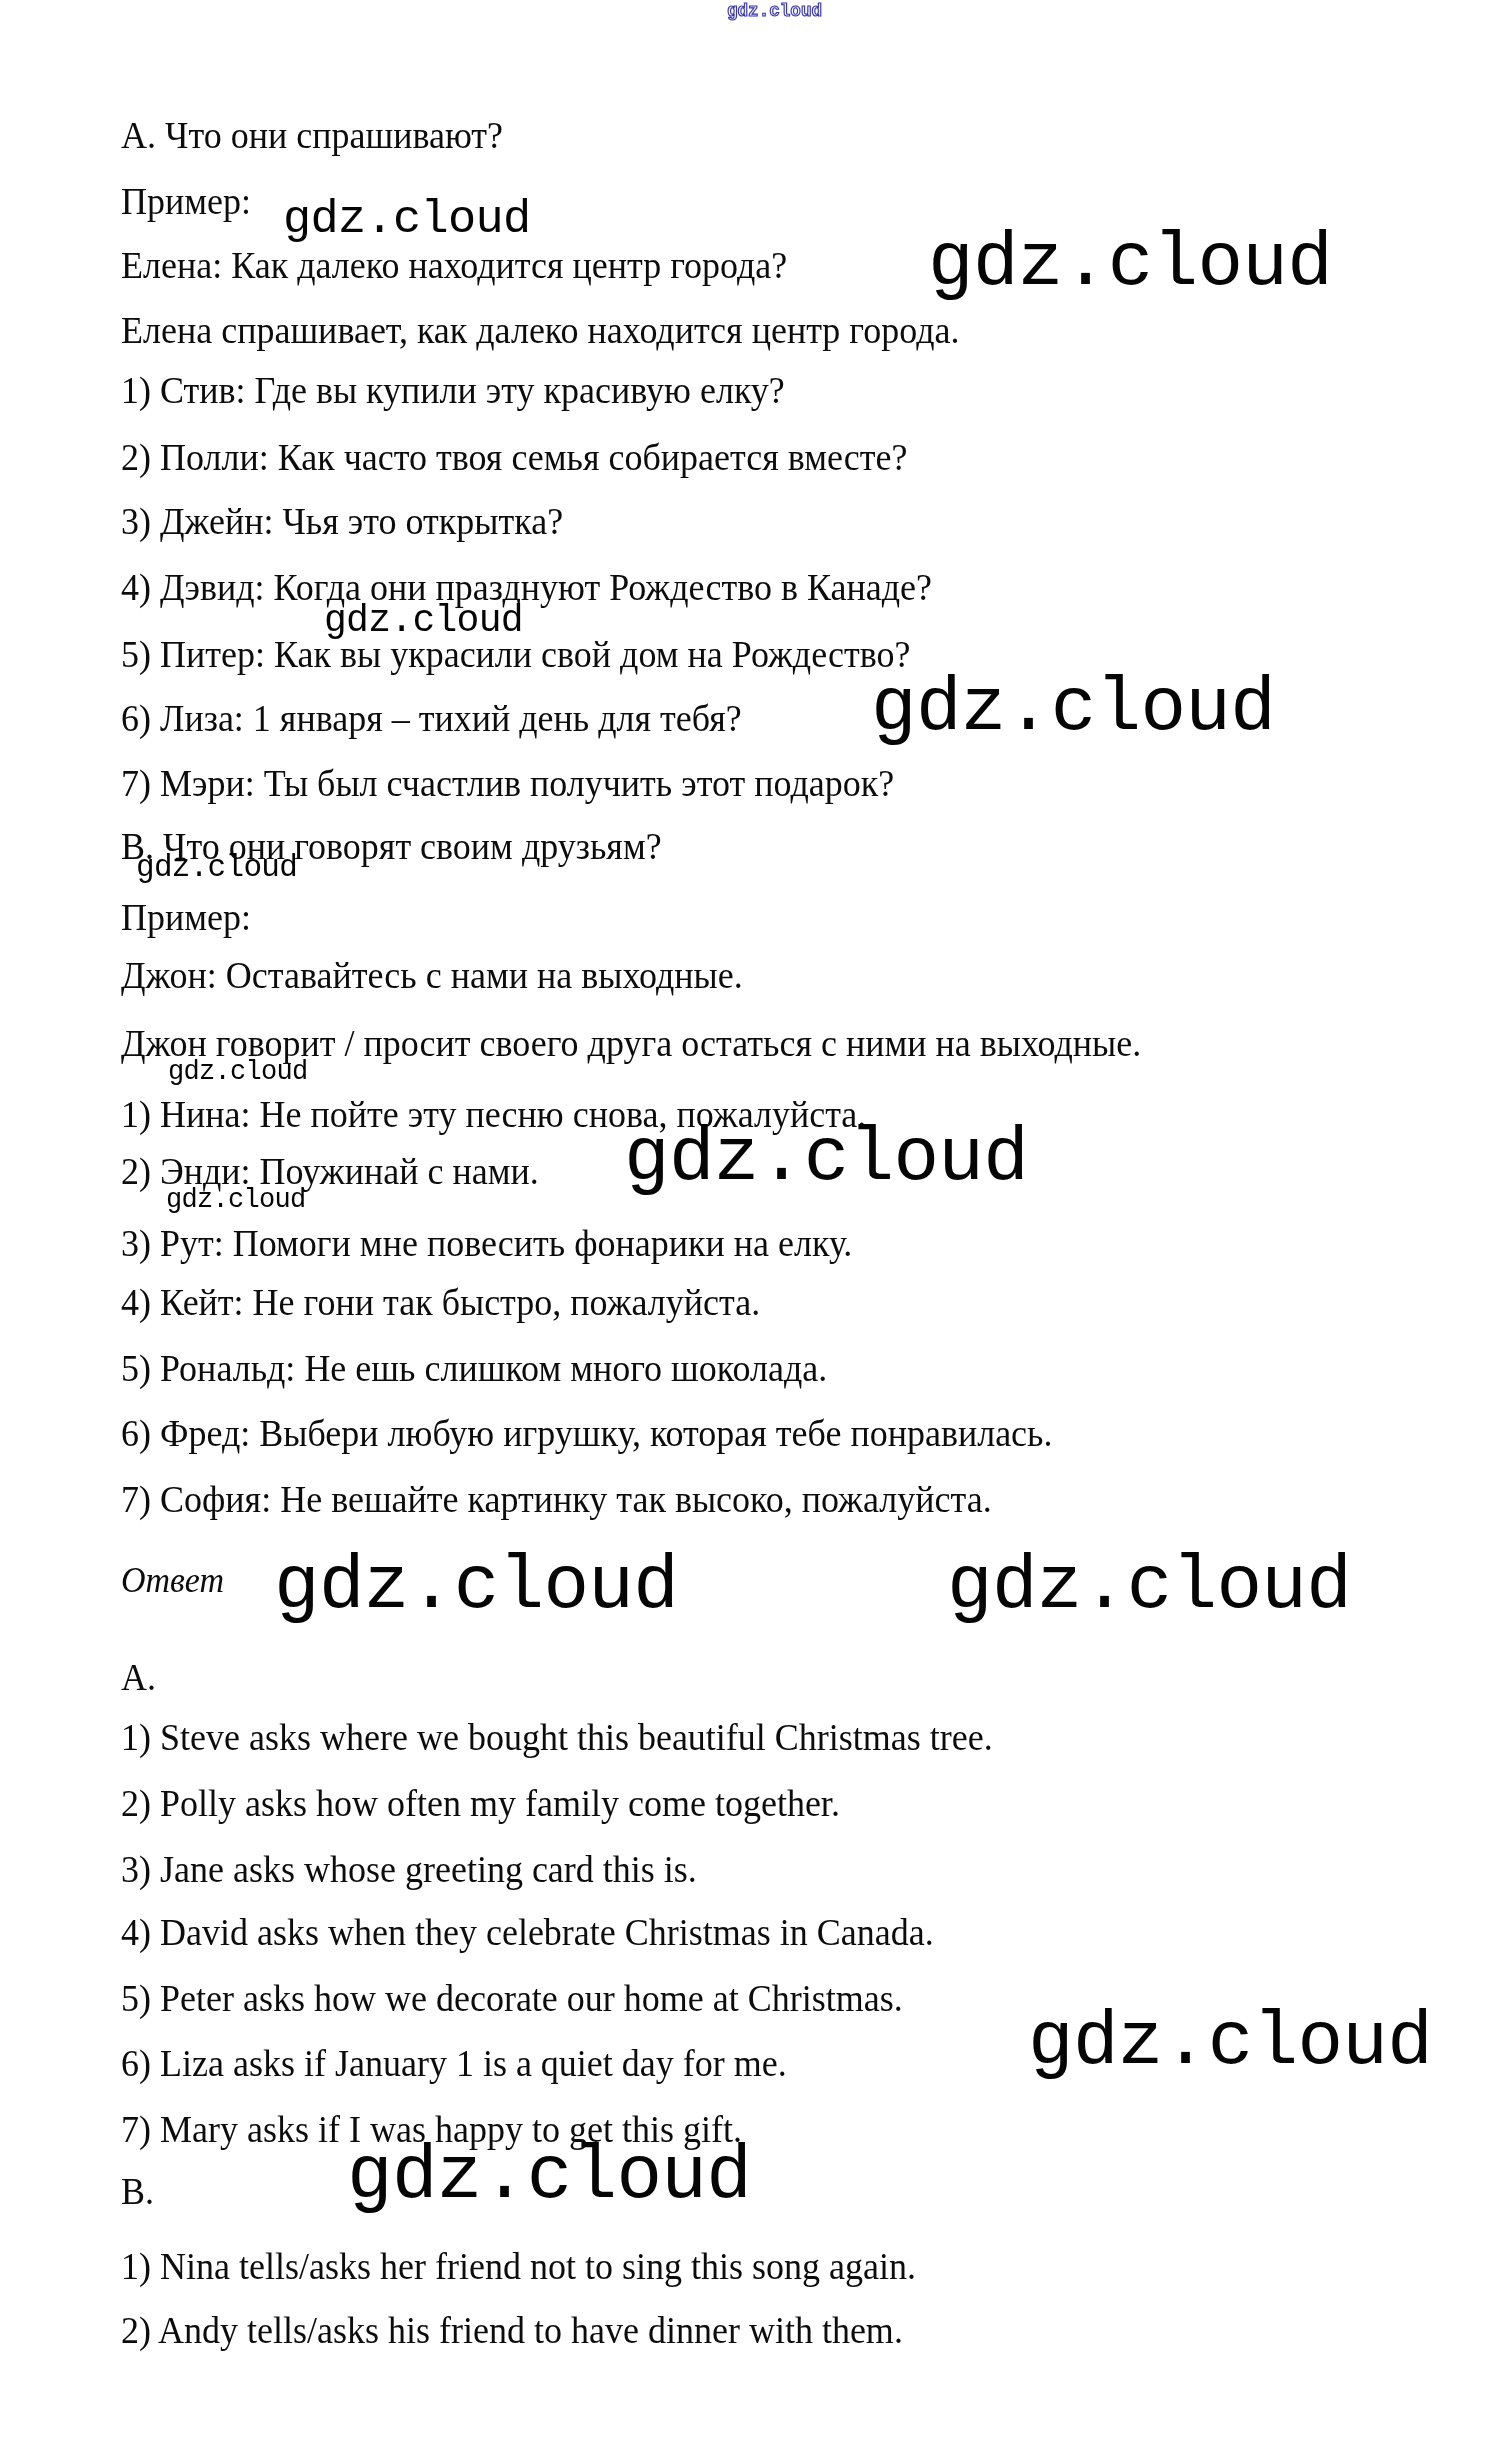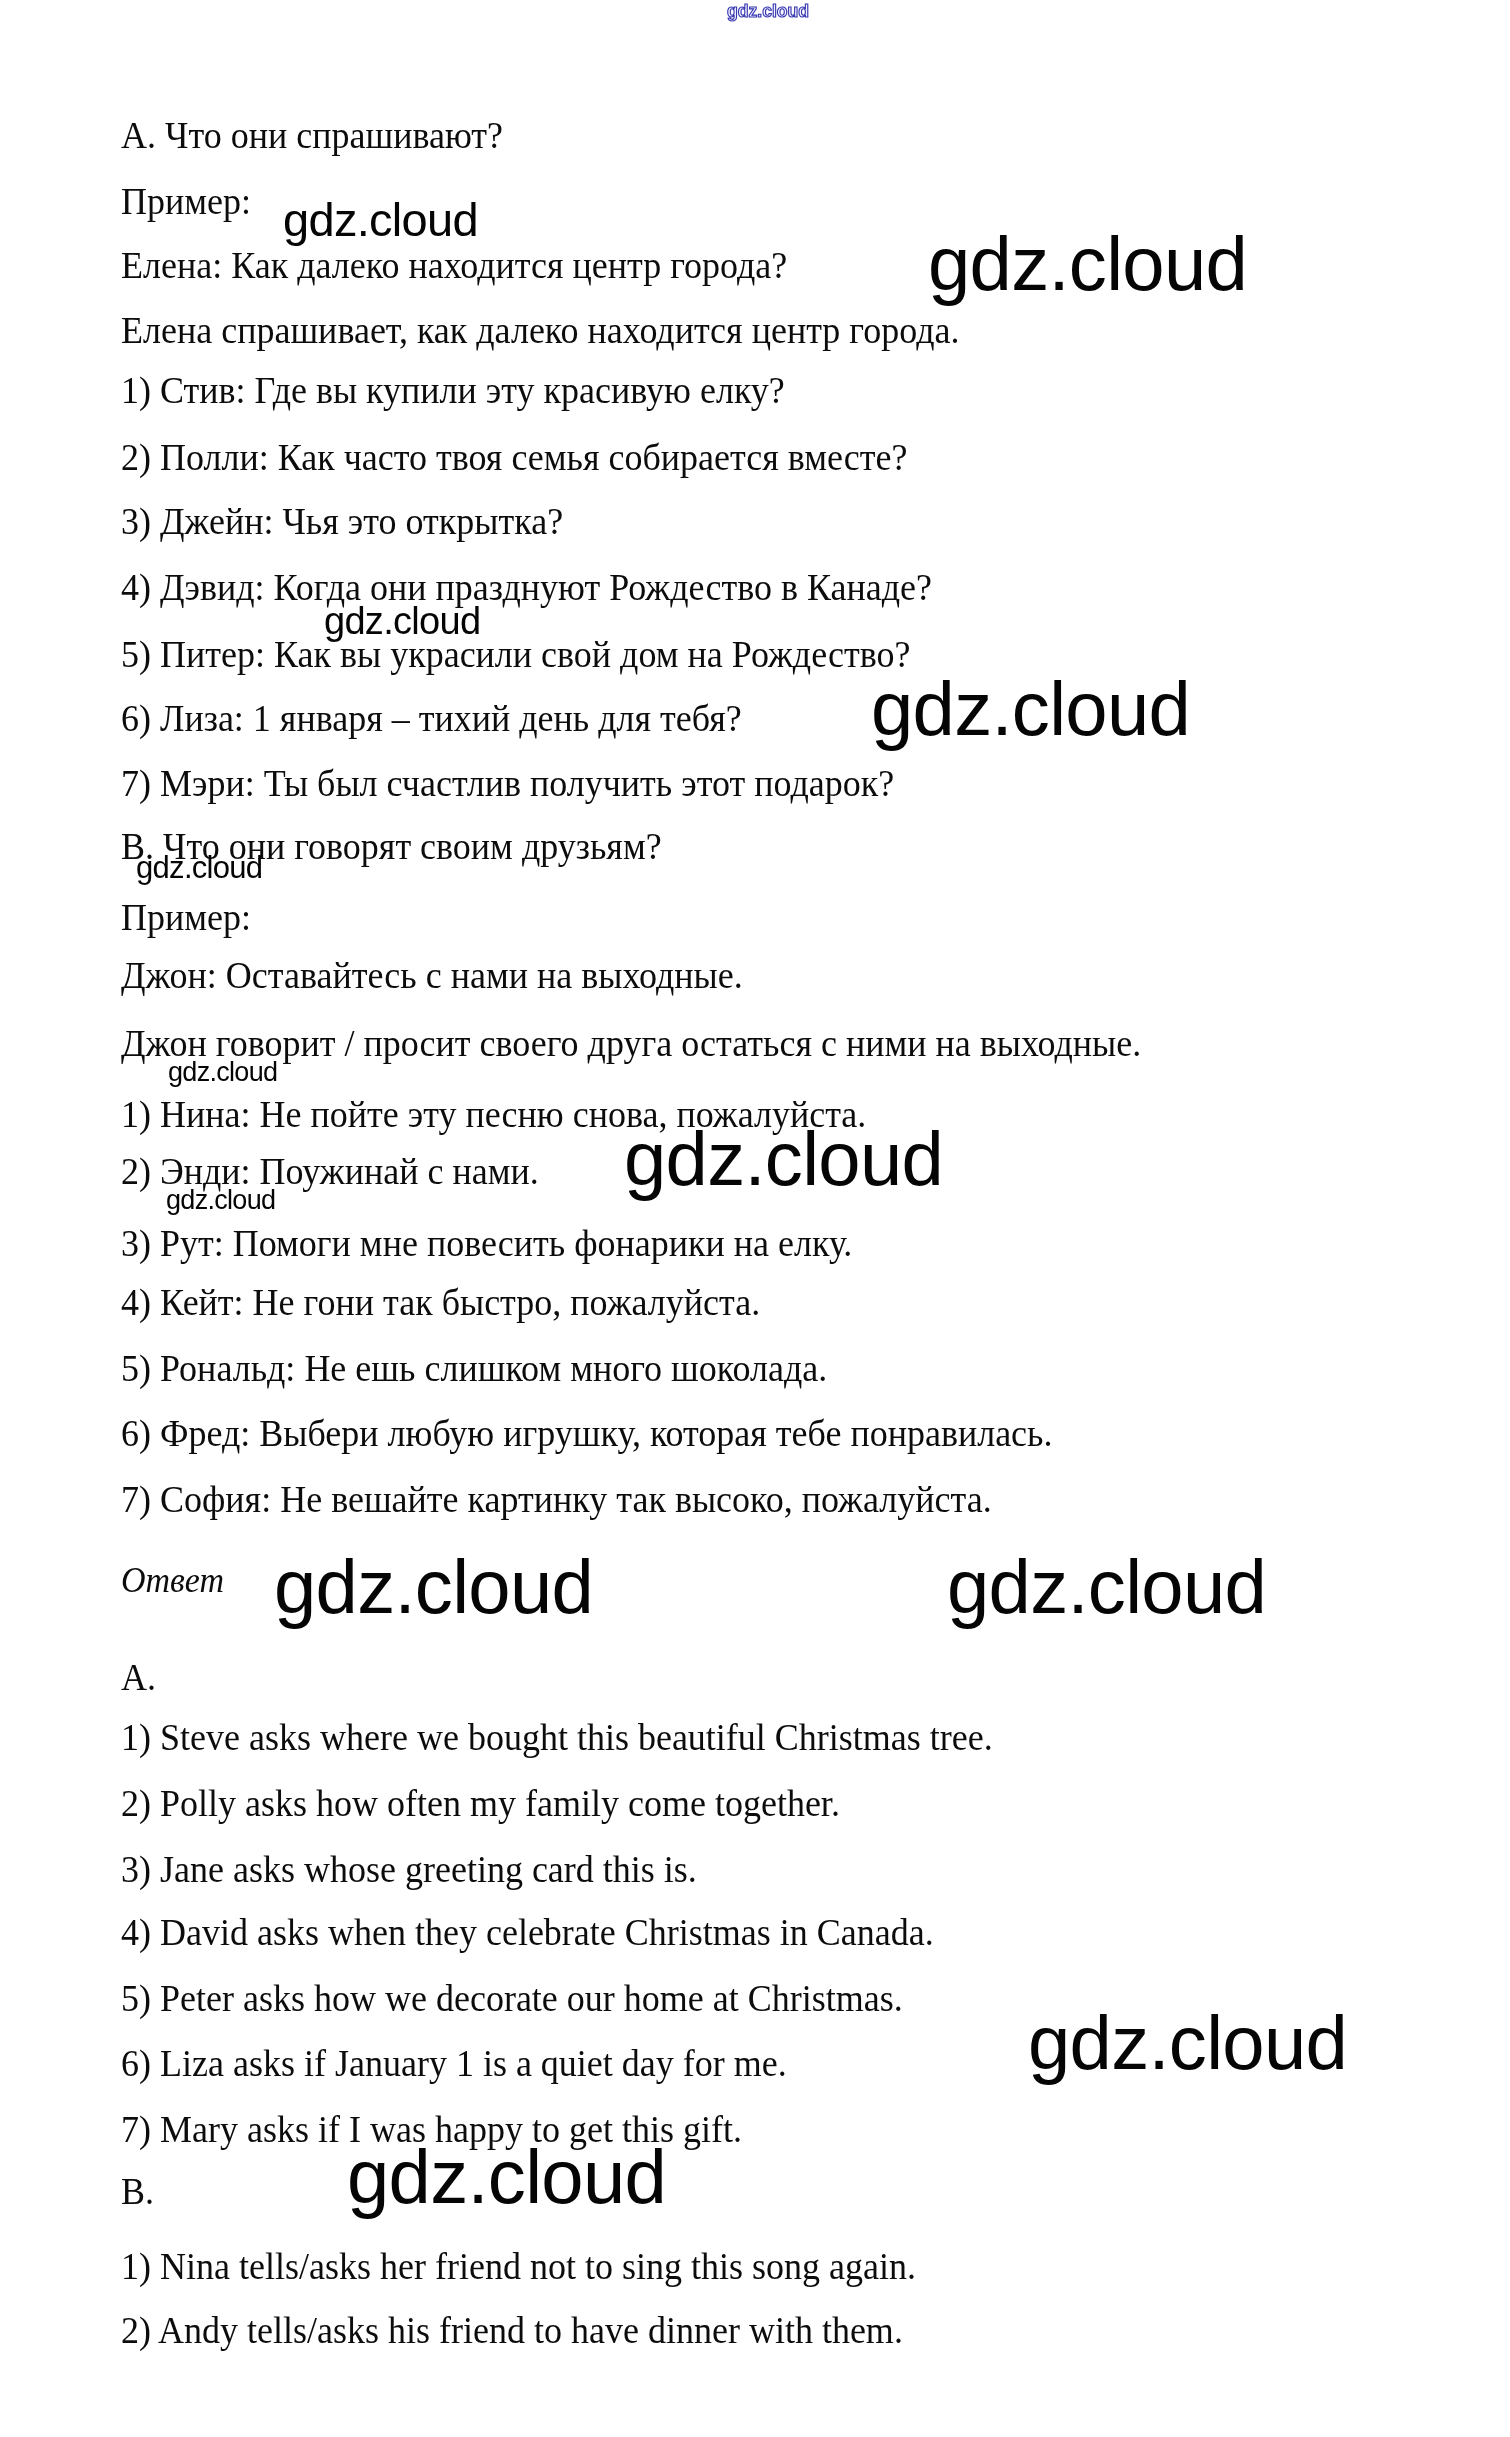--- a/index.html
+++ b/index.html
@@ -15,21 +15,21 @@
     font-family:"Liberation Serif","DejaVu Serif",serif;
     color:#0c0c0c;
     white-space:nowrap;
     line-height:1;
     transform:scaleY(1.06);
     transform-origin:0 0;
   }
   .line.italic{font-style:italic;}
   .wm{
     position:absolute;
-    font-family:Liberation Sans, sans-serif;
+    font-family:Liberation Mono, monospace;
     color:#050505;
     white-space:nowrap;
     line-height:1;
     letter-spacing:-0.7px;
   }
   .wm.outline-blue{
     color:#f2f2ff;
     -webkit-text-stroke:1.1px #3838b0;
     text-shadow:0 0 0.7px #3838b0;
     letter-spacing:0;

